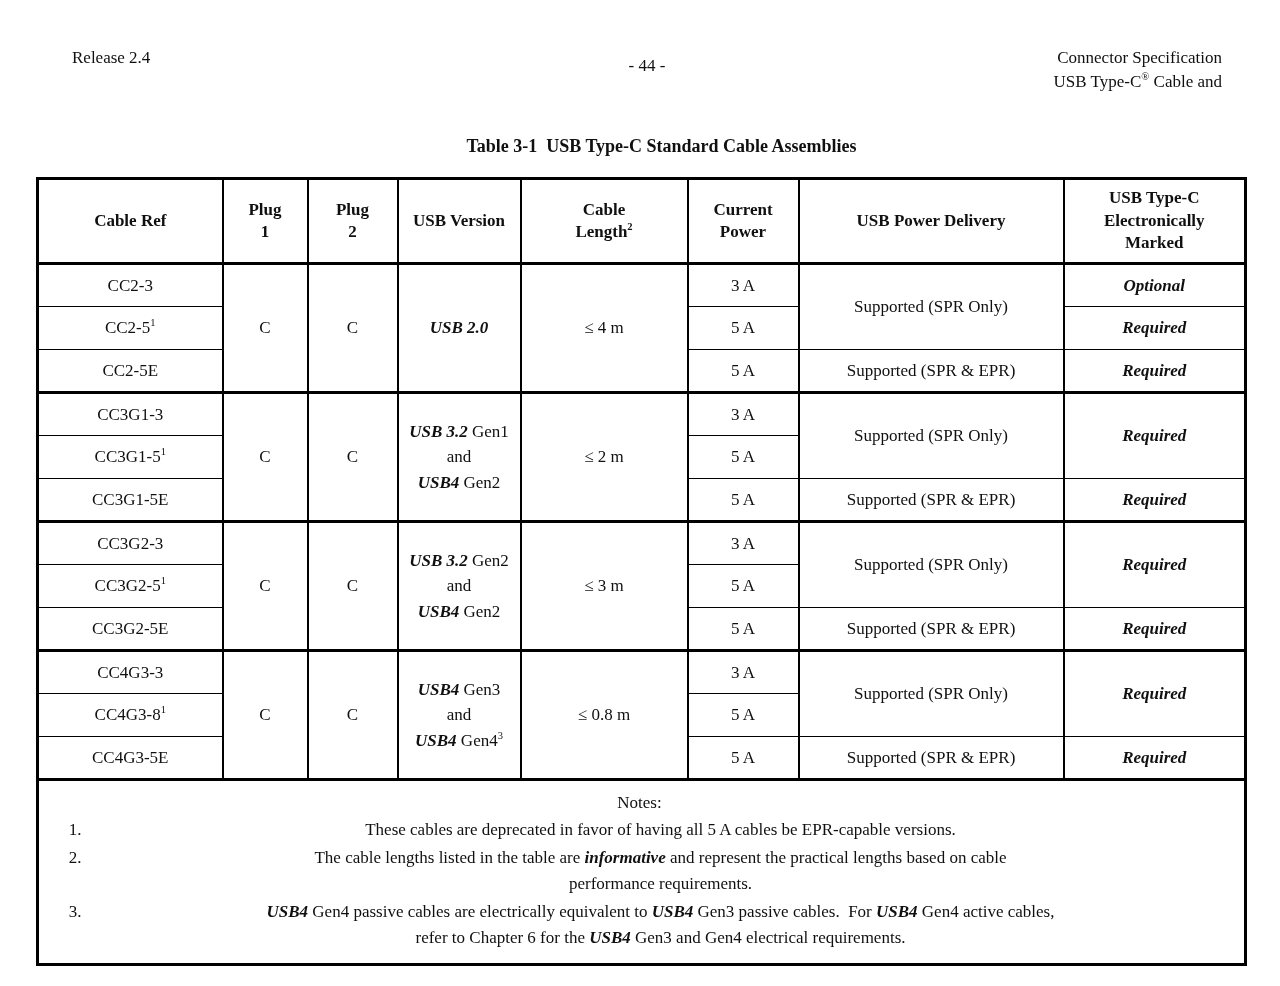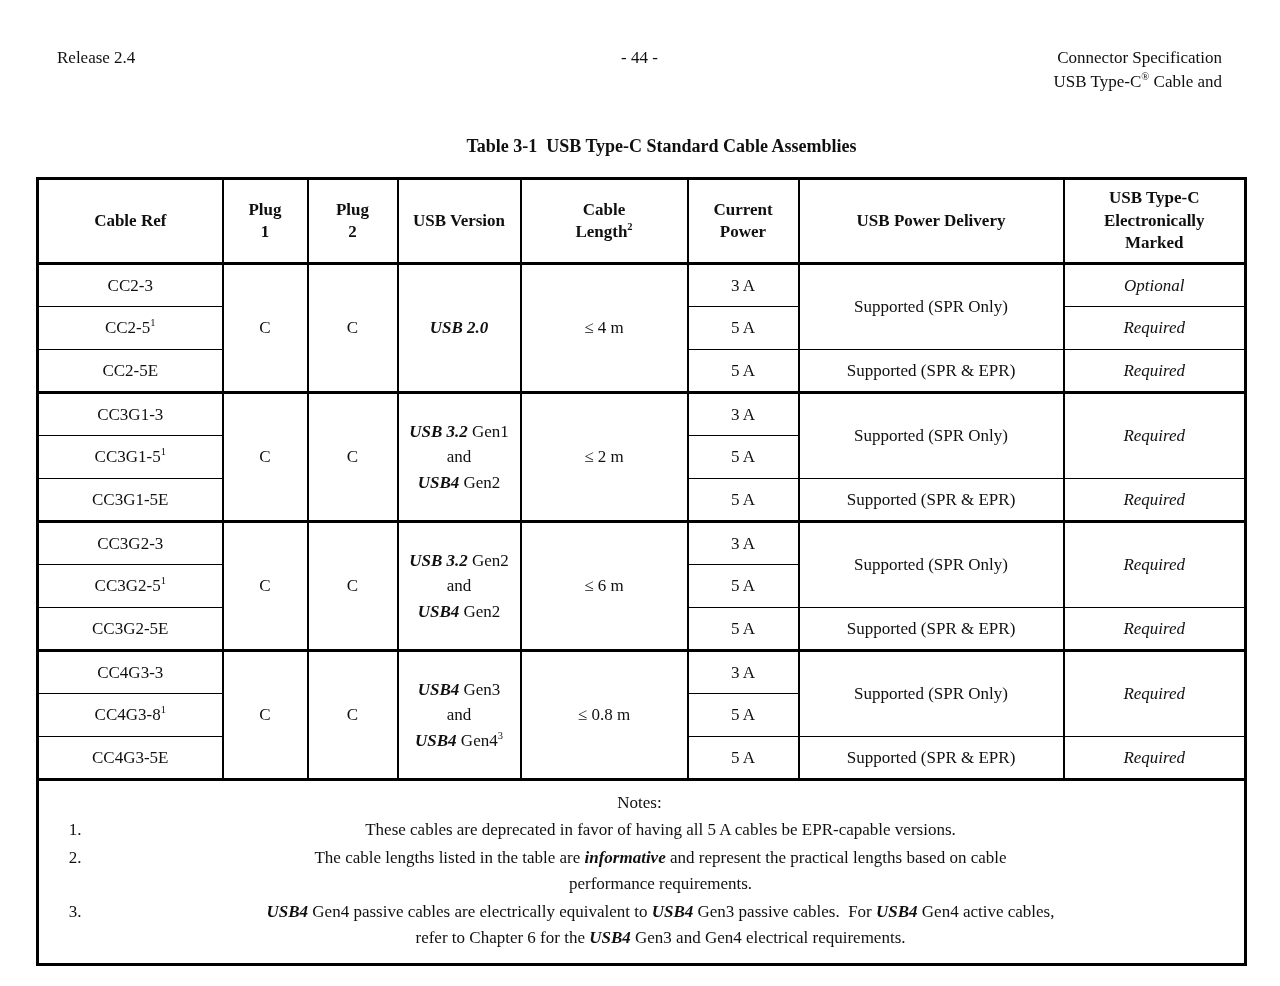--- a/index.html
+++ b/index.html
@@ -7,25 +7,25 @@
     width: 1280px; height: 986px;
     background: #ffffff;
     color: #101010;
     font-family: "Liberation Serif", "DejaVu Serif", serif;
     font-size: 17px;
     -webkit-font-smoothing: antialiased;
   }
   .pg-head {
     display: grid;
     grid-template-columns: 1fr auto 1fr;
-    padding: 46px 58px 0 57px;
+    padding: 46px 58px 0 72px;
     line-height: 24px;
   }
   .ph-left  { text-align: left; }
-  .ph-center{ text-align: right; }
+  .ph-center{ text-align: right; margin-top: 8px; }
   .ph-right { text-align: right; }
   .caption {
     margin-top: 42px;
     text-align: center;
     font-weight: bold;
     font-size: 18px;
     white-space: pre;
     padding-left: 43px;
   }
   .ctable {
@@ -46,21 +46,21 @@
   }
   .ctable thead th {
     border-bottom-width: 3px;
     font-weight: bold;
     line-height: 1.32;
     height: 82px;
   }
   .ctable tbody tr { height: 43px; }
   tr.rA td { border-top-width: 3px; }
   tr.rB td, tr.rC td { border-top-width: 1px; }
-  td.marked { font-weight: normal; font-style: italic; }
+  td.marked { font-weight: bold; font-style: italic; }
   .bi { font-weight: bold; font-style: italic; }
   sup { font-size: 62%; vertical-align: super; line-height: 0; }
   [data-bind-rich] > div { white-space: pre-wrap; }
   .notes-cell {
     border-top-width: 3px !important;
     text-align: left;
     vertical-align: top !important;
     padding: 9px 12px 10px 8px !important;
     line-height: 1.5;
   }
@@ -200,21 +200,21 @@
         <td data-bind-rich="table.groups.2.refs.0">
             <div><span>CC3G2-3</span></div>
           </td>
         <td rowspan="3" data-bind="table.groups.2.plug1">C</td>
         <td rowspan="3" data-bind="table.groups.2.plug2">C</td>
         <td rowspan="3" data-bind-rich="table.groups.2.version">
             <div><span class="bi">USB 3.2</span><span> Gen2</span></div>
             <div><span>and</span></div>
             <div><span class="bi">USB4</span><span> Gen2</span></div>
           </td>
-        <td rowspan="3" data-bind="table.groups.2.length">≤ 6 m</td>
+        <td rowspan="3" data-bind="table.groups.2.length">≤ 3 m</td>
         <td data-bind="table.groups.2.currents.0">3 A</td>
         <td rowspan="2" data-bind="table.groups.2.pd_top">Supported (SPR Only)</td>
         <td rowspan="2" class="marked" data-bind="table.groups.2.marked.top">Required</td>
       </tr>
       <tr class="rB">
         <td data-bind-rich="table.groups.2.refs.1">
             <div><span>CC3G2-5</span><sup>1</sup></div>
           </td>
         <td data-bind="table.groups.2.currents.1">5 A</td>
       </tr>

